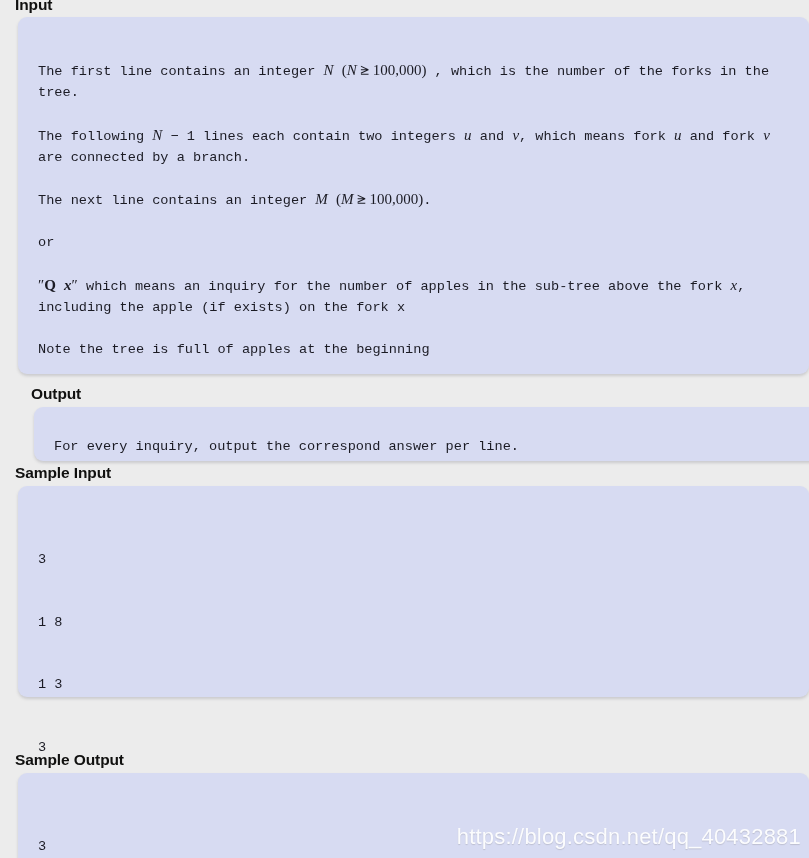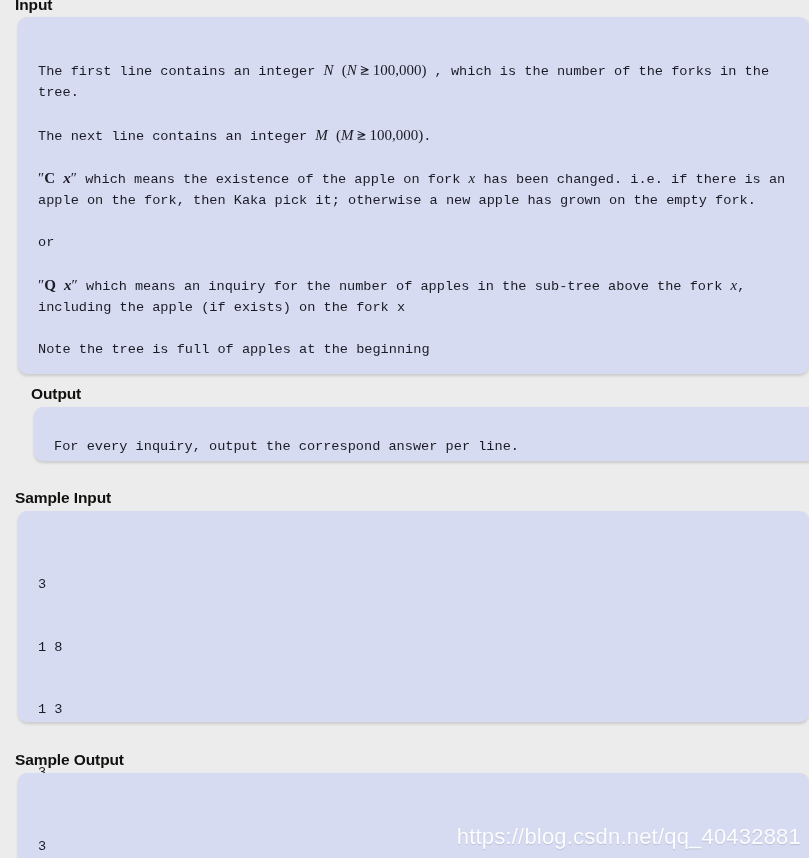--- a/index.html
+++ b/index.html
@@ -79,21 +79,21 @@
 
   
   #sect-input .panel { height: 357px; }
   #sect-input { position: absolute; top: -4px; left: 0; width: 809px; }
   #sect-input .section-heading { margin-bottom: 4px; }
 
   #sect-output { position: absolute; top: 385px; left: 16px; width: 718px; }
   #sect-output .panel { height: 54px; }
   #sect-output .panel-body { padding-top: 30px; }
 
-  #sect-sample-input { position: absolute; top: 489px; left: 0; width: 809px; }
+  #sect-sample-input { position: absolute; top: 464px; left: 0; width: 809px; }
   #sect-sample-input .panel { height: 211px; }
 
   #sect-sample-output { position: absolute; top: 751px; left: 0; width: 809px; }
   #sect-sample-output .panel { height: 107px; }
 
   .sample-line { display: block; }
 
   .watermark {
     position: absolute;
     right: 8px;
@@ -111,22 +111,22 @@
 </head>
 <body>
 
 <div class="page">
 
   <div id="sect-input">
     <div class="section-heading">Input</div>
     <div class="panel">
       <div class="panel-body">
 <p>The first line contains an integer <span class="mathvar">N</span> <span class="mathnum">(<span class="mathvar">N</span> ⪭ 100,000)</span> , which is the number of the forks in the tree.</p>
+<p>The following <span class="mathvar">N</span> − 1 lines each contain two integers <span class="mathvar">u</span> and <span class="mathvar">v</span>, which means fork <span class="mathvar">u</span> and fork <span class="mathvar">v</span> are connected by a branch.</p>
 <p>The next line contains an integer <span class="mathvar">M</span> <span class="mathnum">(<span class="mathvar">M</span> ⪭ 100,000)</span>.</p>
-<p><span class="quo">″</span><span class="cmd">C</span> <span class="cmdvar">x</span><span class="quo">″</span> which means the existence of the apple on fork <span class="mathvar">x</span> has been changed. i.e. if there is an apple on the fork, then Kaka pick it; otherwise a new apple has grown on the empty fork.</p>
 <p>or</p>
 <p><span class="quo">″</span><span class="cmd">Q</span> <span class="cmdvar">x</span><span class="quo">″</span> which means an inquiry for the number of apples in the sub-tree above the fork <span class="mathvar">x</span>, including the apple (if exists) on the fork x</p>
 <p>Note the tree is full of apples at the beginning</p>
       </div>
     </div>
   </div>
 
   <div id="sect-output">
     <div class="section-heading">Output</div>
     <div class="panel">

